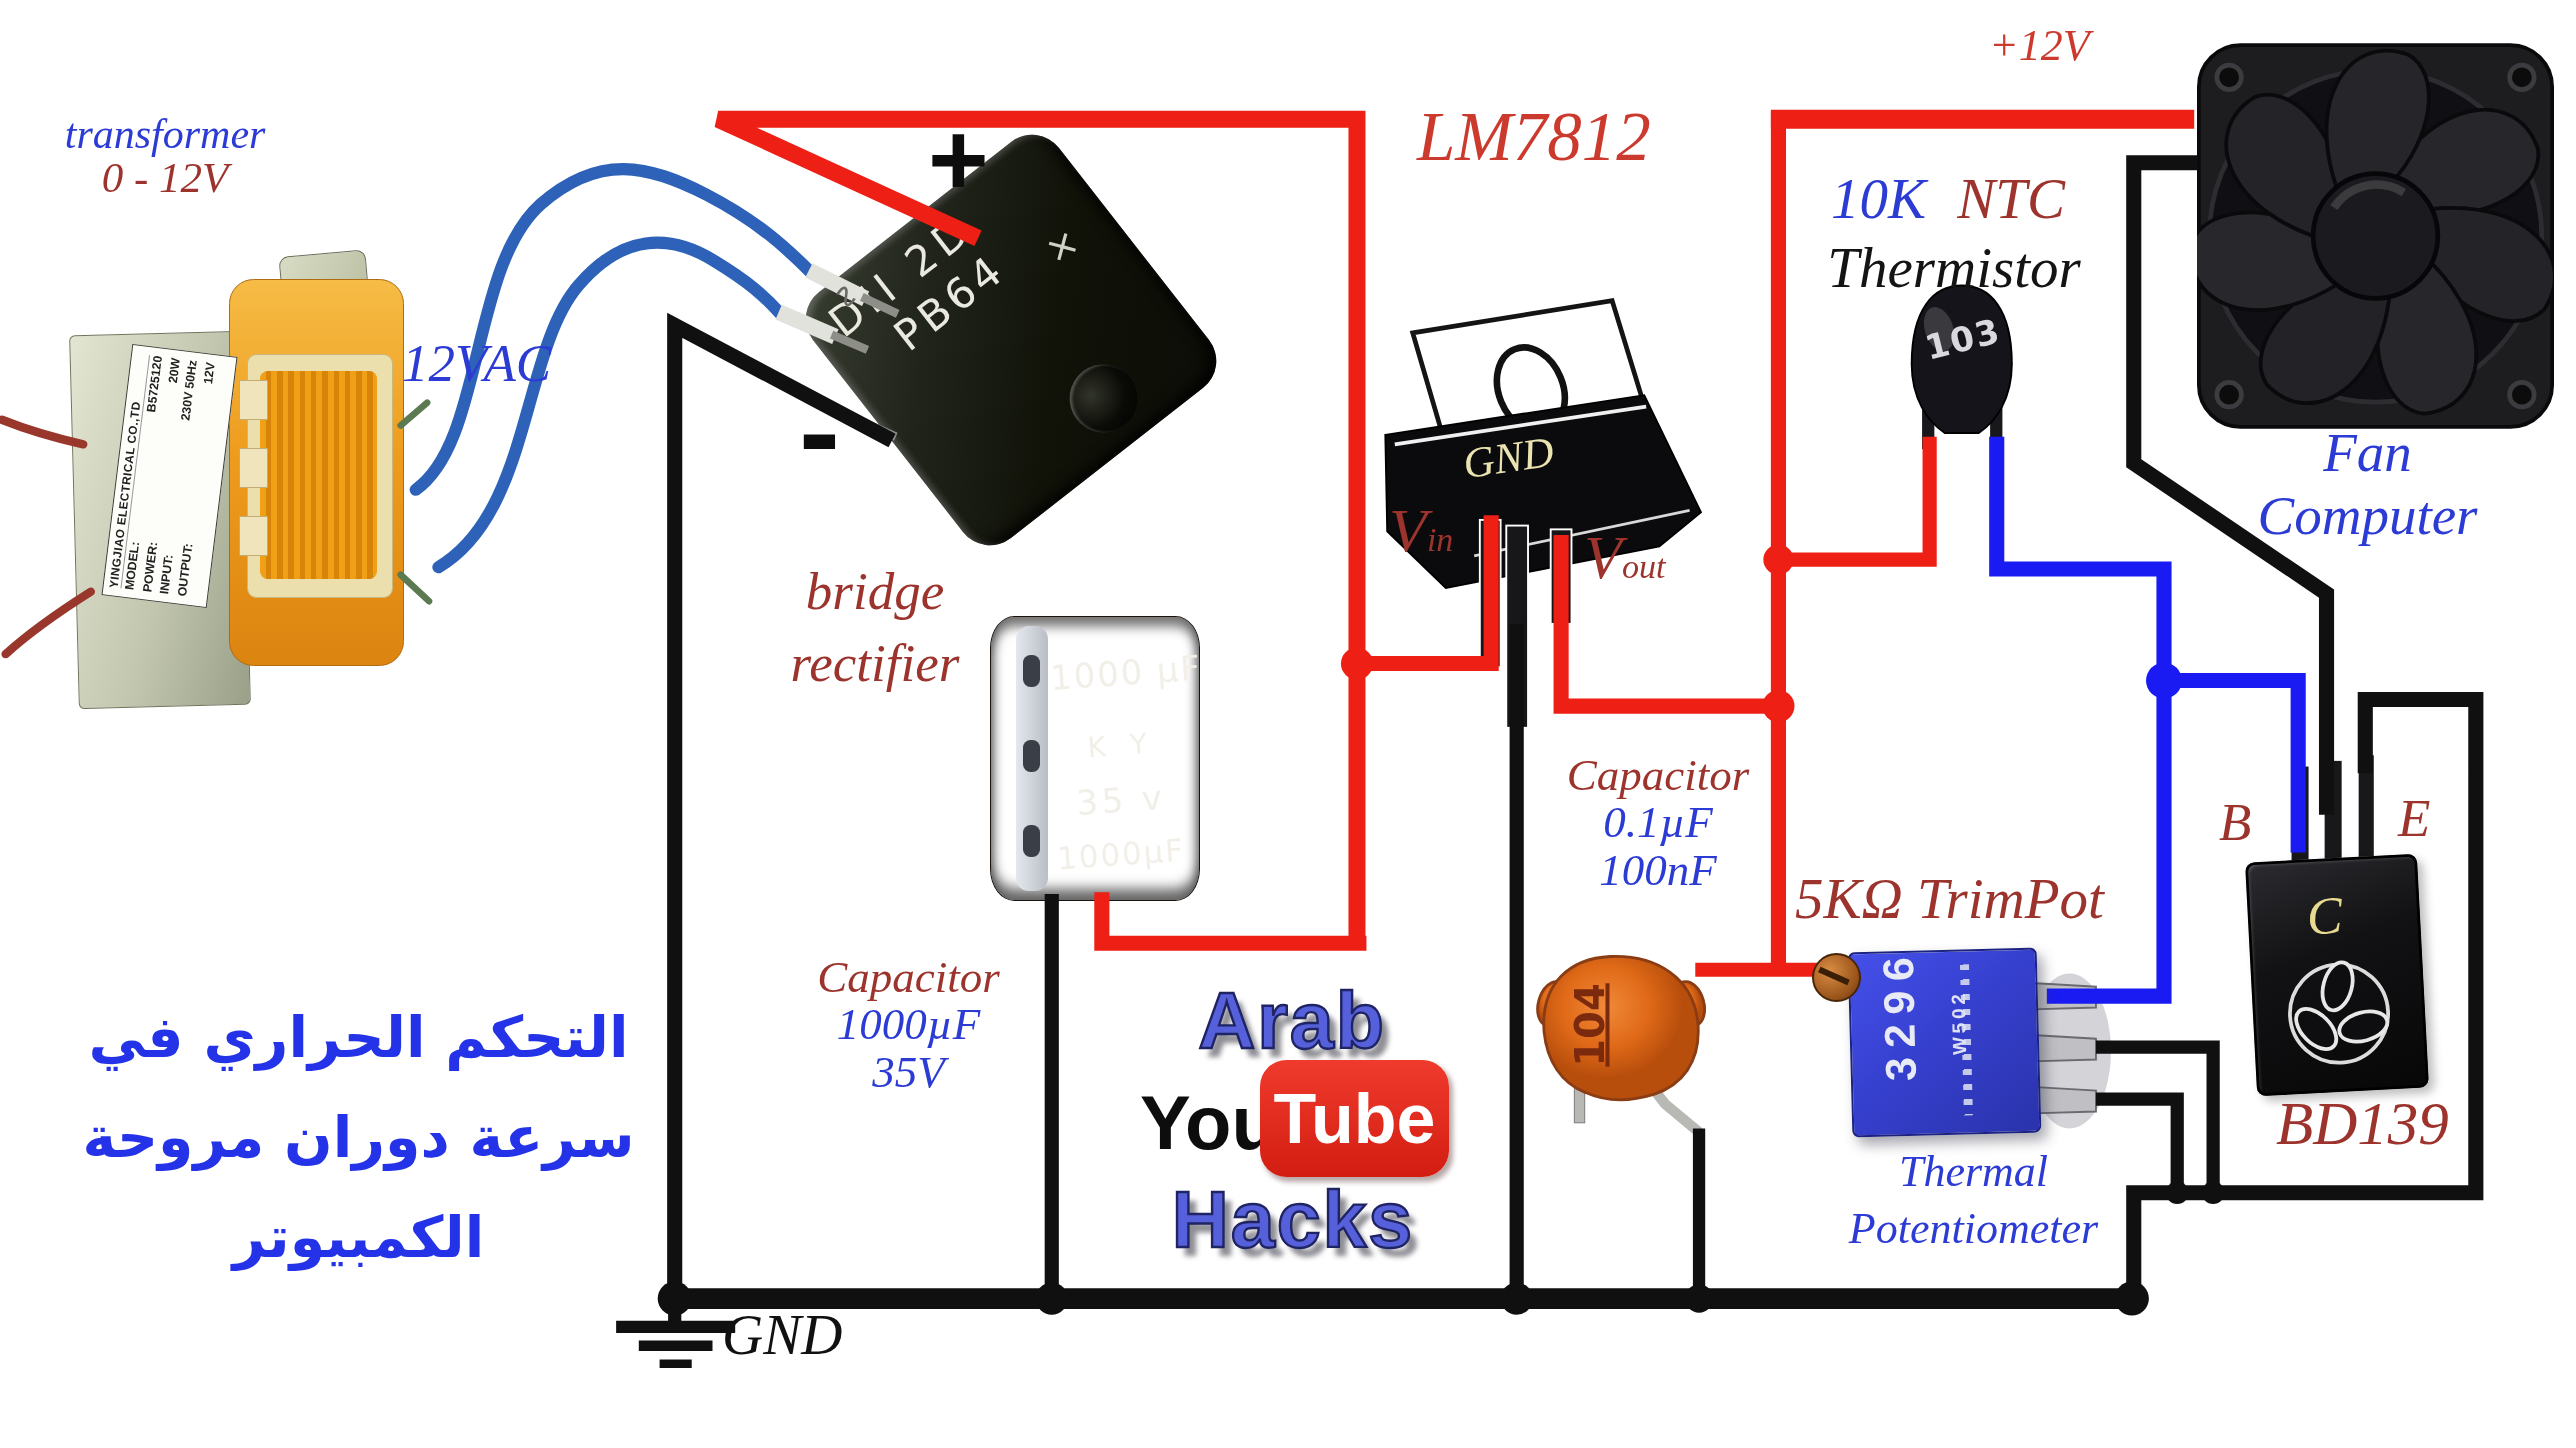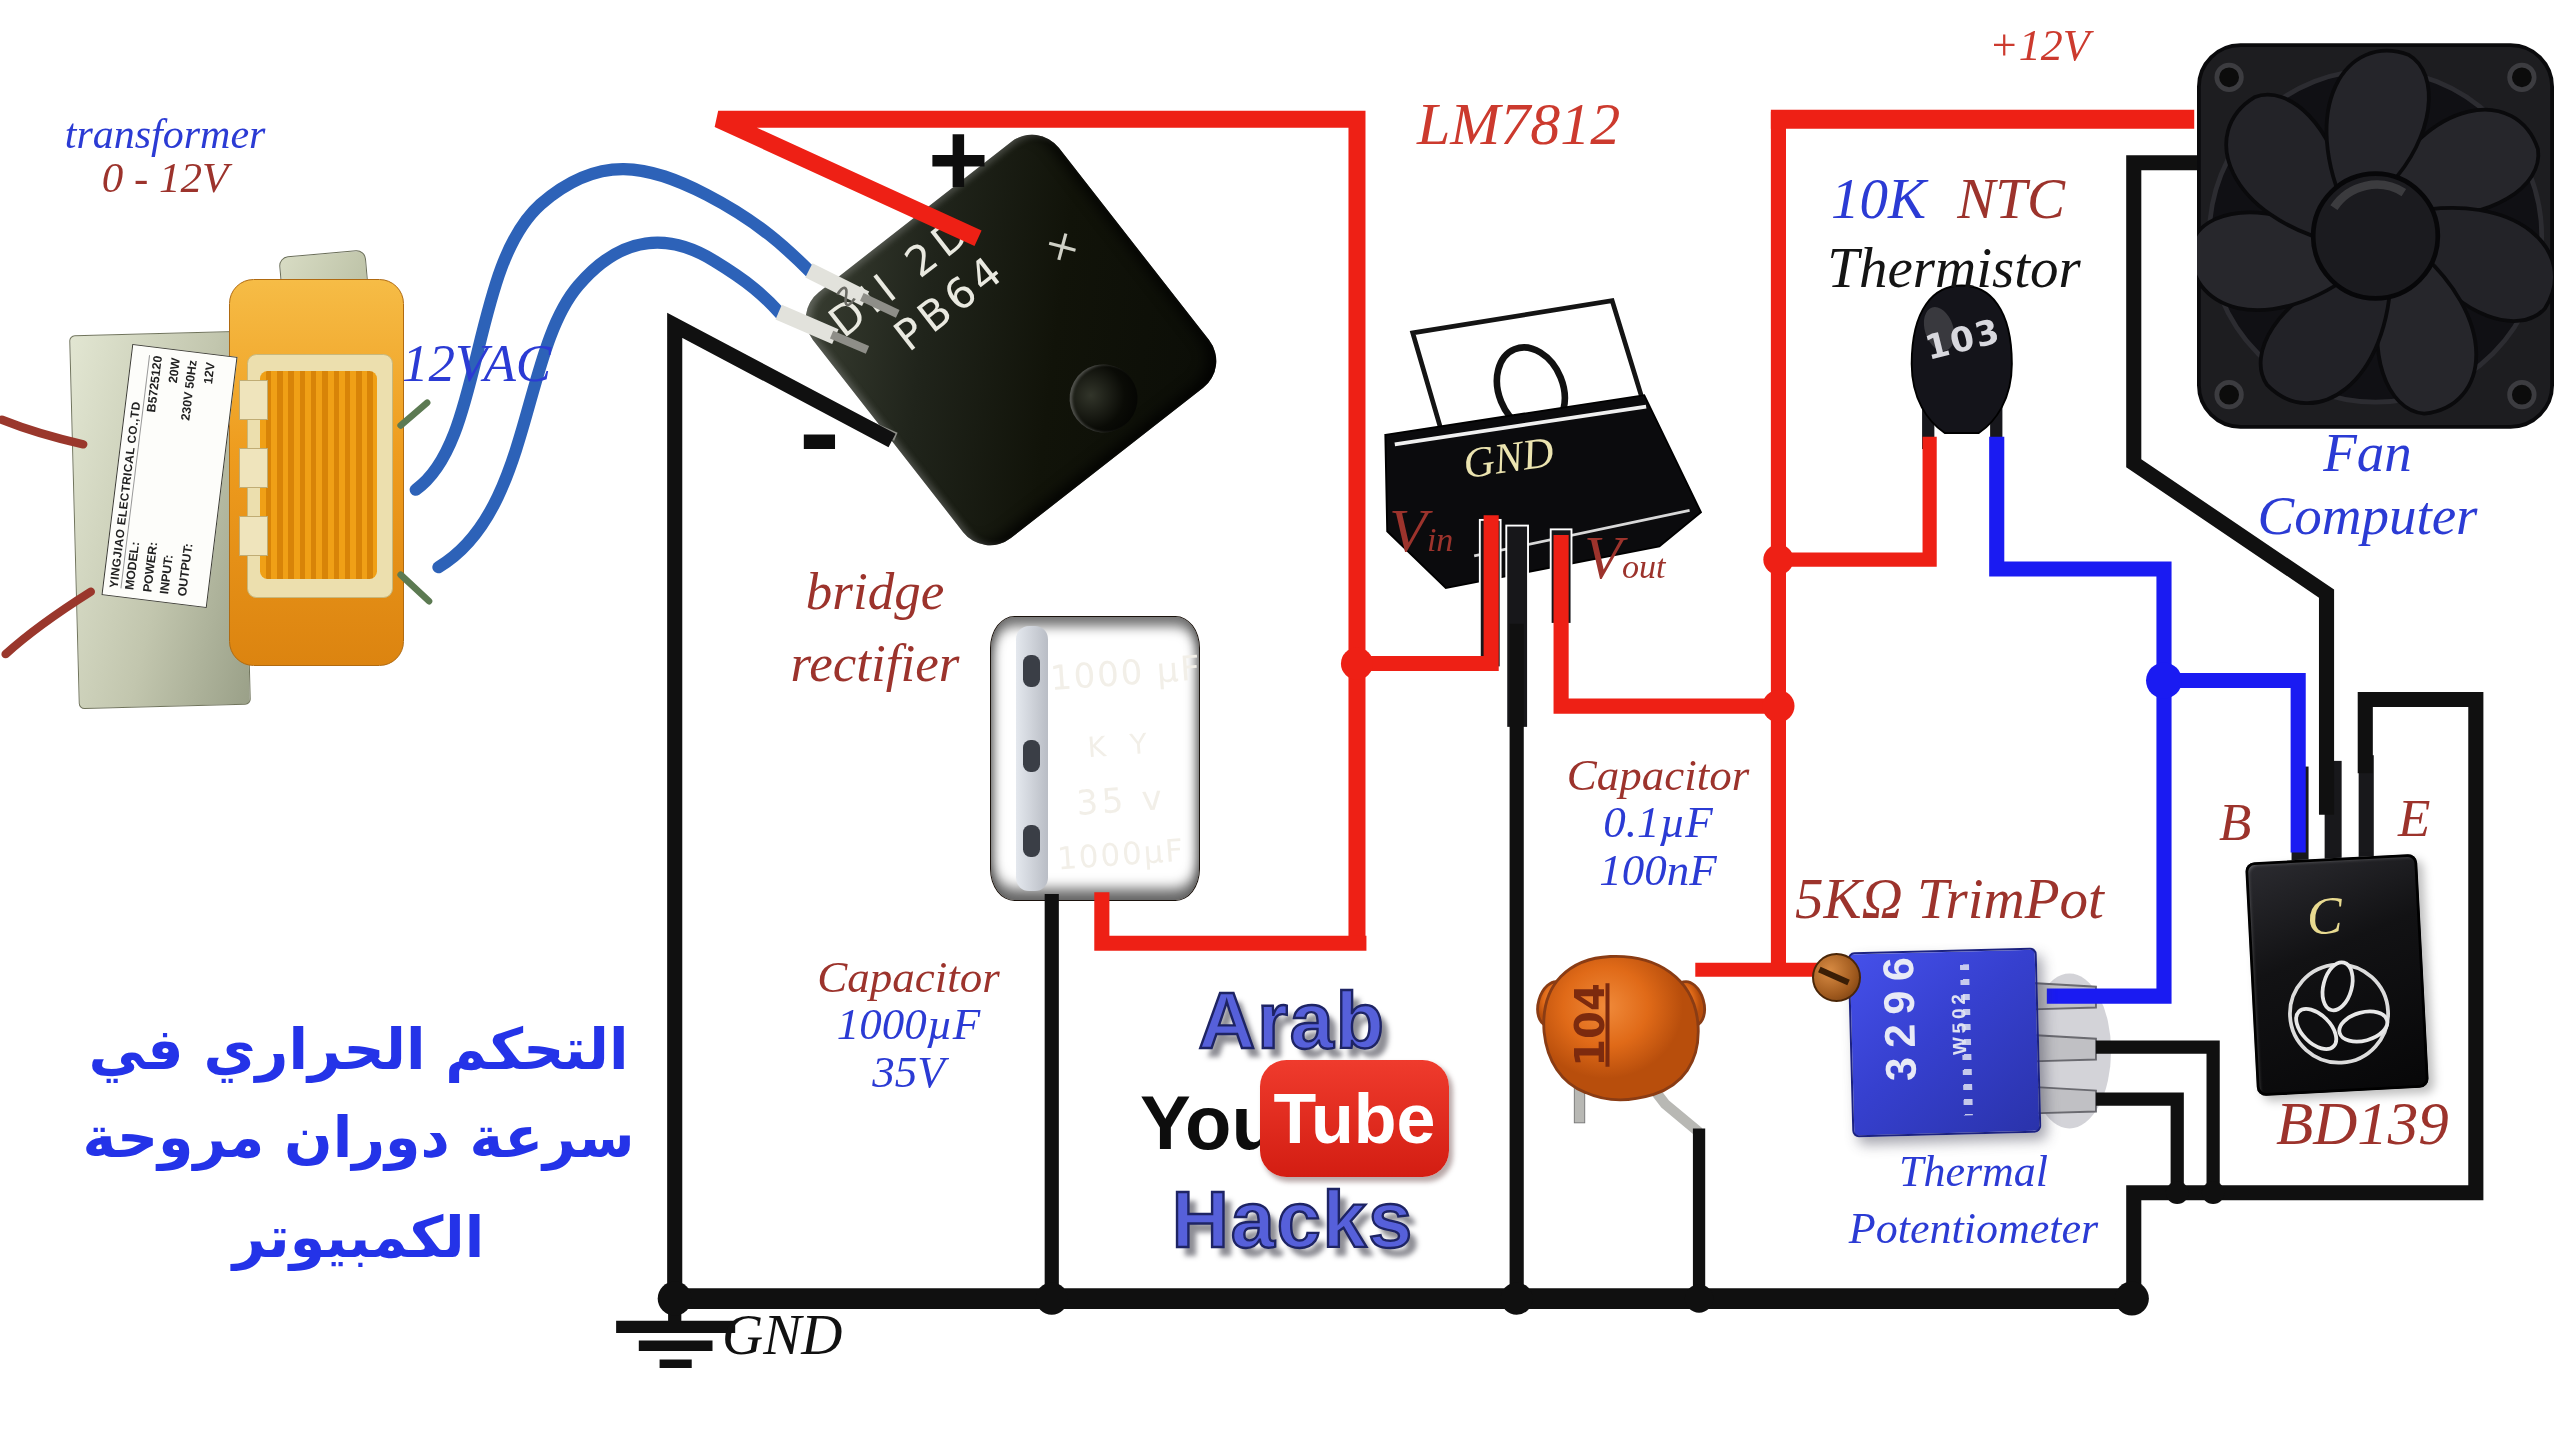--- a/index.html
+++ b/index.html
@@ -332,21 +332,21 @@
   <div class="lbl darkred center" style="left:23.6px;top:153px;width:283px;font-size:43px;">0 - 12V</div>
   <div class="lbl blue" style="left:402px;top:333px;font-size:53px;">12VAC</div>
 
   <div class="lbl darkred center" style="left:716px;top:556px;width:318px;font-size:53px;line-height:1.35;">
     <div>bridge</div>
     <div>rectifier</div>
   </div>
   <div class="abs" style="left:928px;top:100px;font-family:'Liberation Sans',sans-serif;font-weight:bold;font-size:104px;color:#0d0d0d;">+</div>
   <div class="abs" style="left:799px;top:361px;font-family:'Liberation Sans',sans-serif;font-weight:bold;font-size:123px;color:#0d0d0d;">-</div>
 
-  <div class="lbl brightred" style="left:1417px;top:90px;font-size:60px;">LM7812</div>
+  <div class="lbl brightred" style="left:1417px;top:98px;font-size:69px;">LM7812</div>
   <div class="lbl darkred" style="left:1389px;top:495px;font-size:62px;">
     <span>V</span><span class="sub">in</span>
   </div>
   <div class="lbl darkred" style="left:1584px;top:522px;font-size:62px;">
     <span>V</span><span class="sub">out</span>
   </div>
 
   <div class="lbl brightred" style="left:1989px;top:21px;font-size:44px;">+12V</div>
 
   <div class="lbl" style="left:1831px;top:166px;font-size:57px;">
@@ -379,21 +379,21 @@
   </div>
 
   <div class="lbl darkred" style="left:2219px;top:792px;font-size:53px;">B</div>
   <div class="lbl darkred" style="left:2398px;top:788px;font-size:53px;">E</div>
   <div class="lbl darkred" style="left:2260px;top:1089px;font-size:61px;margin-left:16px;">BD139</div>
 
   <div class="lbl gndtxt" style="left:722px;top:1302px;font-size:57px;">GND</div>
 
   <div class="abs serifb center" style="left:17px;top:815px;width:704px;font-size:62px;color:#e83227;line-height:1.42;">
   </div>
-  <div class="arabic" style="left:28px;top:1004px;width:661px;font-size:57px;margin-top:12px;">التحكم الحراري في</div>
+  <div class="arabic" style="left:28px;top:1004px;width:661px;font-size:57px;">التحكم الحراري في</div>
   <div class="arabic" style="left:28px;top:1104px;width:661px;font-size:57px;">سرعة دوران مروحة</div>
   <div class="arabic" style="left:28px;top:1204px;width:661px;font-size:57px;">الكمبيوتر</div>
 
   <div>
     <div class="logo3d center" style="left:1129px;top:975px;width:326px;font-size:79px;">Arab</div>
     <div class="youword" style="left:1140px;top:1079px;font-size:76px;">You</div>
     <div class="tubebox">
       <span>Tube</span>
     </div>
     <div class="logo3d center" style="left:1123px;top:1174px;width:340px;font-size:79px;">Hacks</div>

